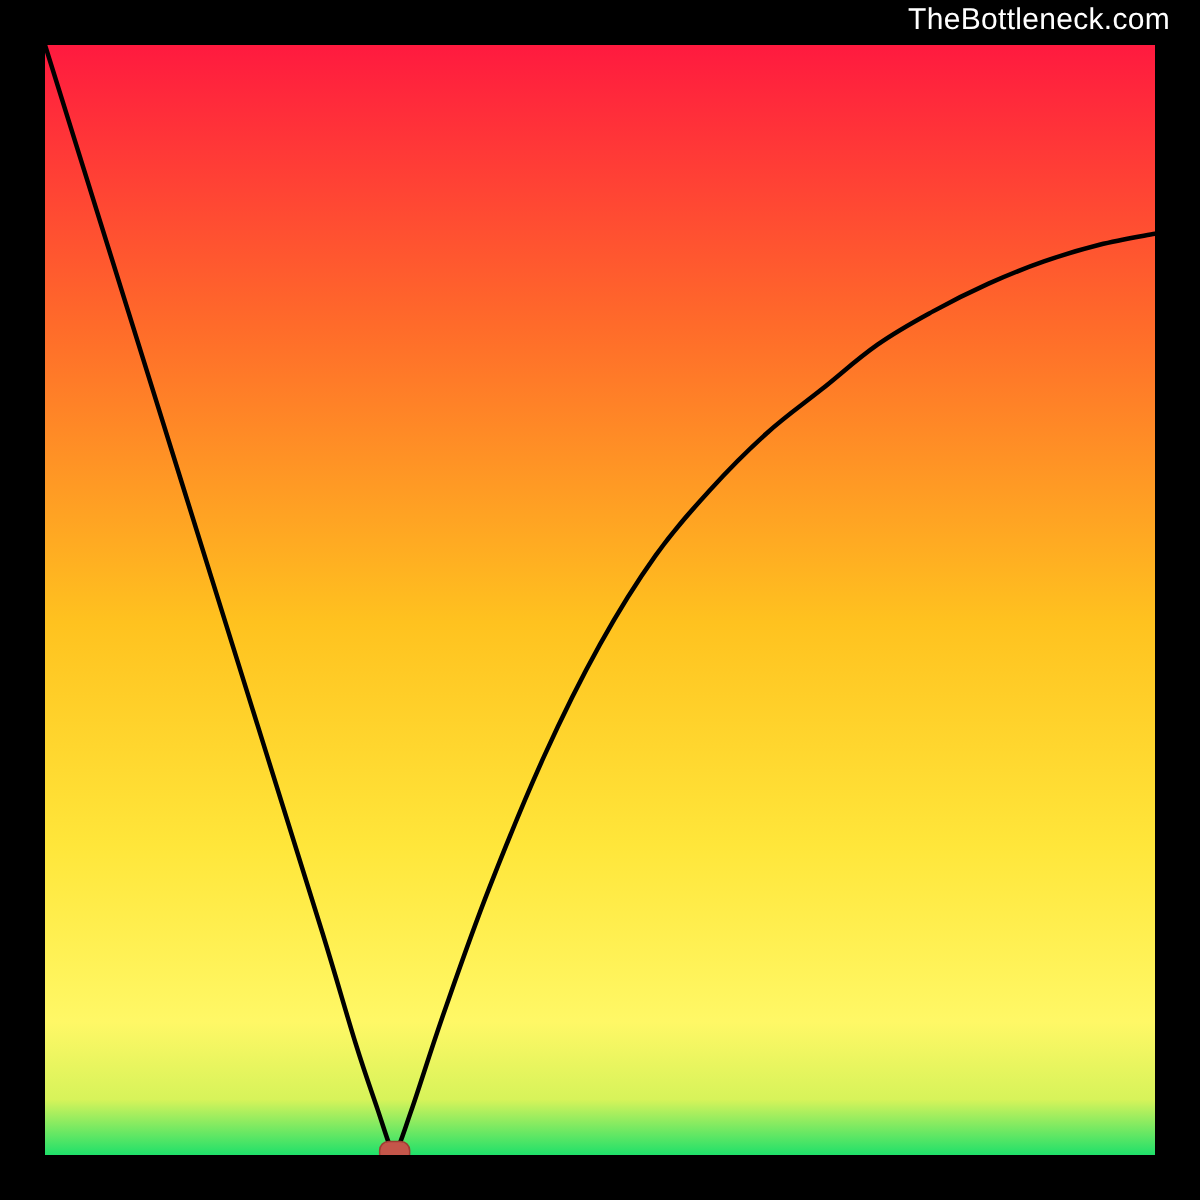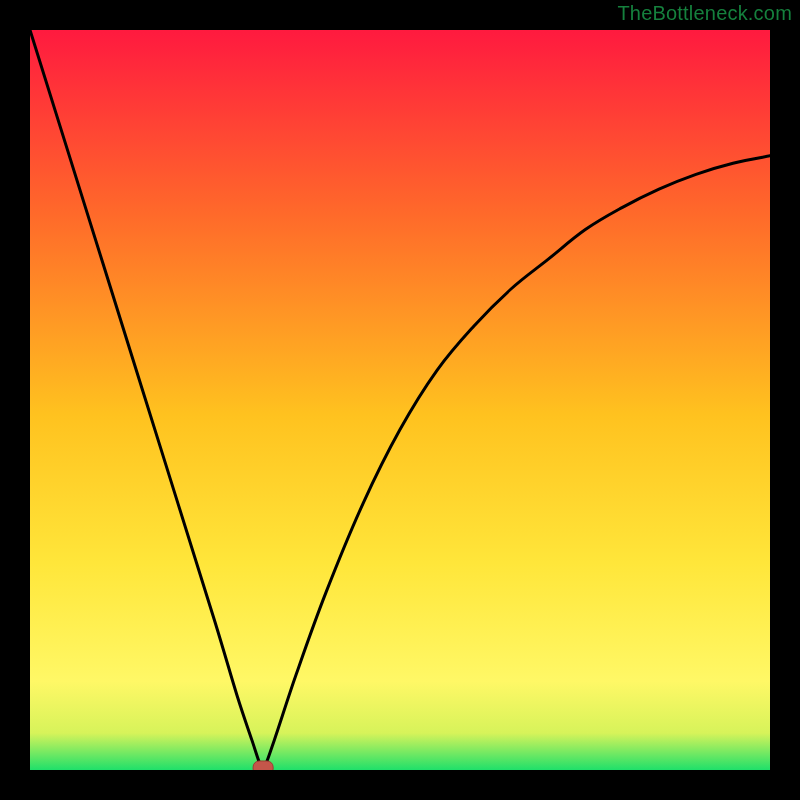--- a/index.html
+++ b/index.html
@@ -13,22 +13,22 @@
   }
   .frame {
     position: relative;
     width: 800px;
     height: 800px;
     background: #000;
   }
   .watermark {
     position: absolute;
     top: 2px;
-    right: 8px;
-    color: #15803d;
+    right: 20px;
+    color: #ffffff;
     font-size: 20px;
     font-weight: 500;
     letter-spacing: 0.2px;
     user-select: none;
   }
   .plot {
     position: absolute;
     left: 30px;
     top: 30px;
     width: 740px;

